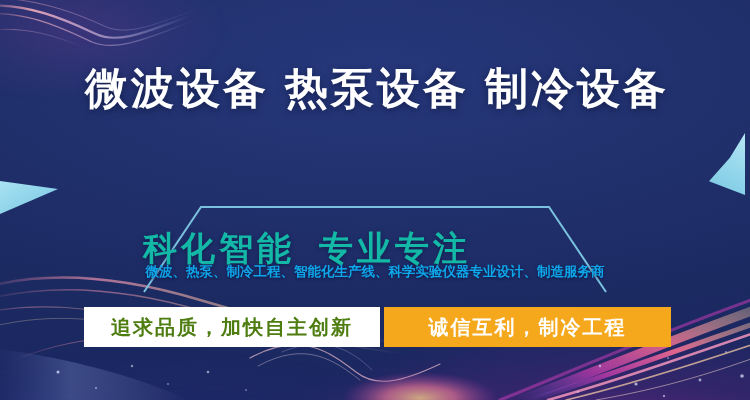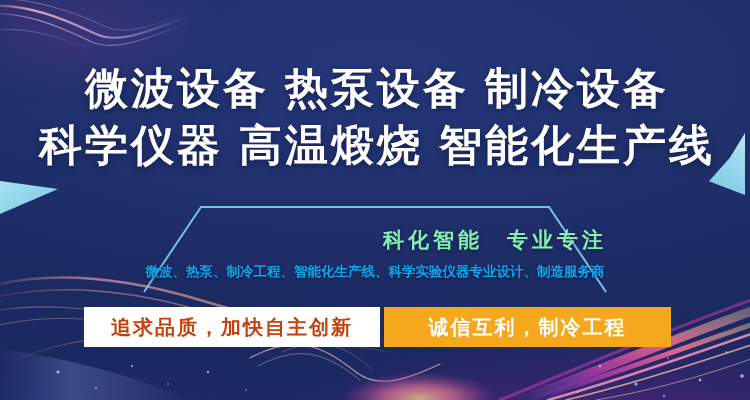--- a/index.html
+++ b/index.html
@@ -102,23 +102,23 @@
     position: absolute;
     inset: 0;
     width: 100%;
     height: 100%;
   }
   .panel-main {
     position: absolute;
     left: 0;
     right: 0;
     top: 21px;
-    text-align: right;
-    color: #86efac;
-    font-size: 21px;
+    text-align: left;
+    color: #14b8a6;
+    font-size: 34px;
     font-weight: 700;
     letter-spacing: 4px;
     white-space: nowrap;
     text-shadow: 0 1px 4px rgba(8,20,60,0.6);
   }
   .panel-main .mid-gap { display: inline-block; width: 24px; }
   .panel-sub {
     position: absolute;
     left: 0;
     right: 0;
@@ -147,21 +147,21 @@
     align-items: center;
     justify-content: center;
     font-size: 20px;
     font-weight: 700;
     letter-spacing: 2px;
     white-space: nowrap;
   }
   .slogan-white {
     width: 296px;
     background: #ffffff;
-    color: #c2410c;
+    color: #4d7c0f;
   }
   .slogan-gap {
     width: 4px;
     background: transparent;
   }
   .slogan-orange {
     width: 287px;
     background: #f5a81c;
     color: #ffffff;
   }
@@ -259,23 +259,20 @@
     </g>
   </svg>
 
   <div class="tri tri-left"></div>
   <div class="tri tri-right"></div>
 
   <div class="headline">
     <span class="hl-line">
       <span>微波设备</span><span class="gap"></span><span>热泵设备</span><span class="gap"></span><span>制冷设备</span>
     </span>
-    <span class="hl-line">
-      <span>科学仪器</span><span class="gap"></span><span>高温煅烧</span><span class="gap"></span><span>智能化生产线</span>
-    </span>
   </div>
 
   <div class="panel">
     <svg class="panel-frame" viewBox="0 0 464 88" preserveAspectRatio="none" aria-hidden="true">
       <polyline points="1,87 58,2 406,2 463,87" fill="none" stroke="#7ec9e6" stroke-width="2" stroke-linejoin="miter" opacity="0.95"></polyline>
     </svg>
     <div class="panel-main">
       <span>科化智能</span><span class="mid-gap"></span><span>专业专注</span>
     </div>
     <div class="panel-sub">微波、热泵、制冷工程、智能化生产线、科学实验仪器专业设计、制造服务商</div>

